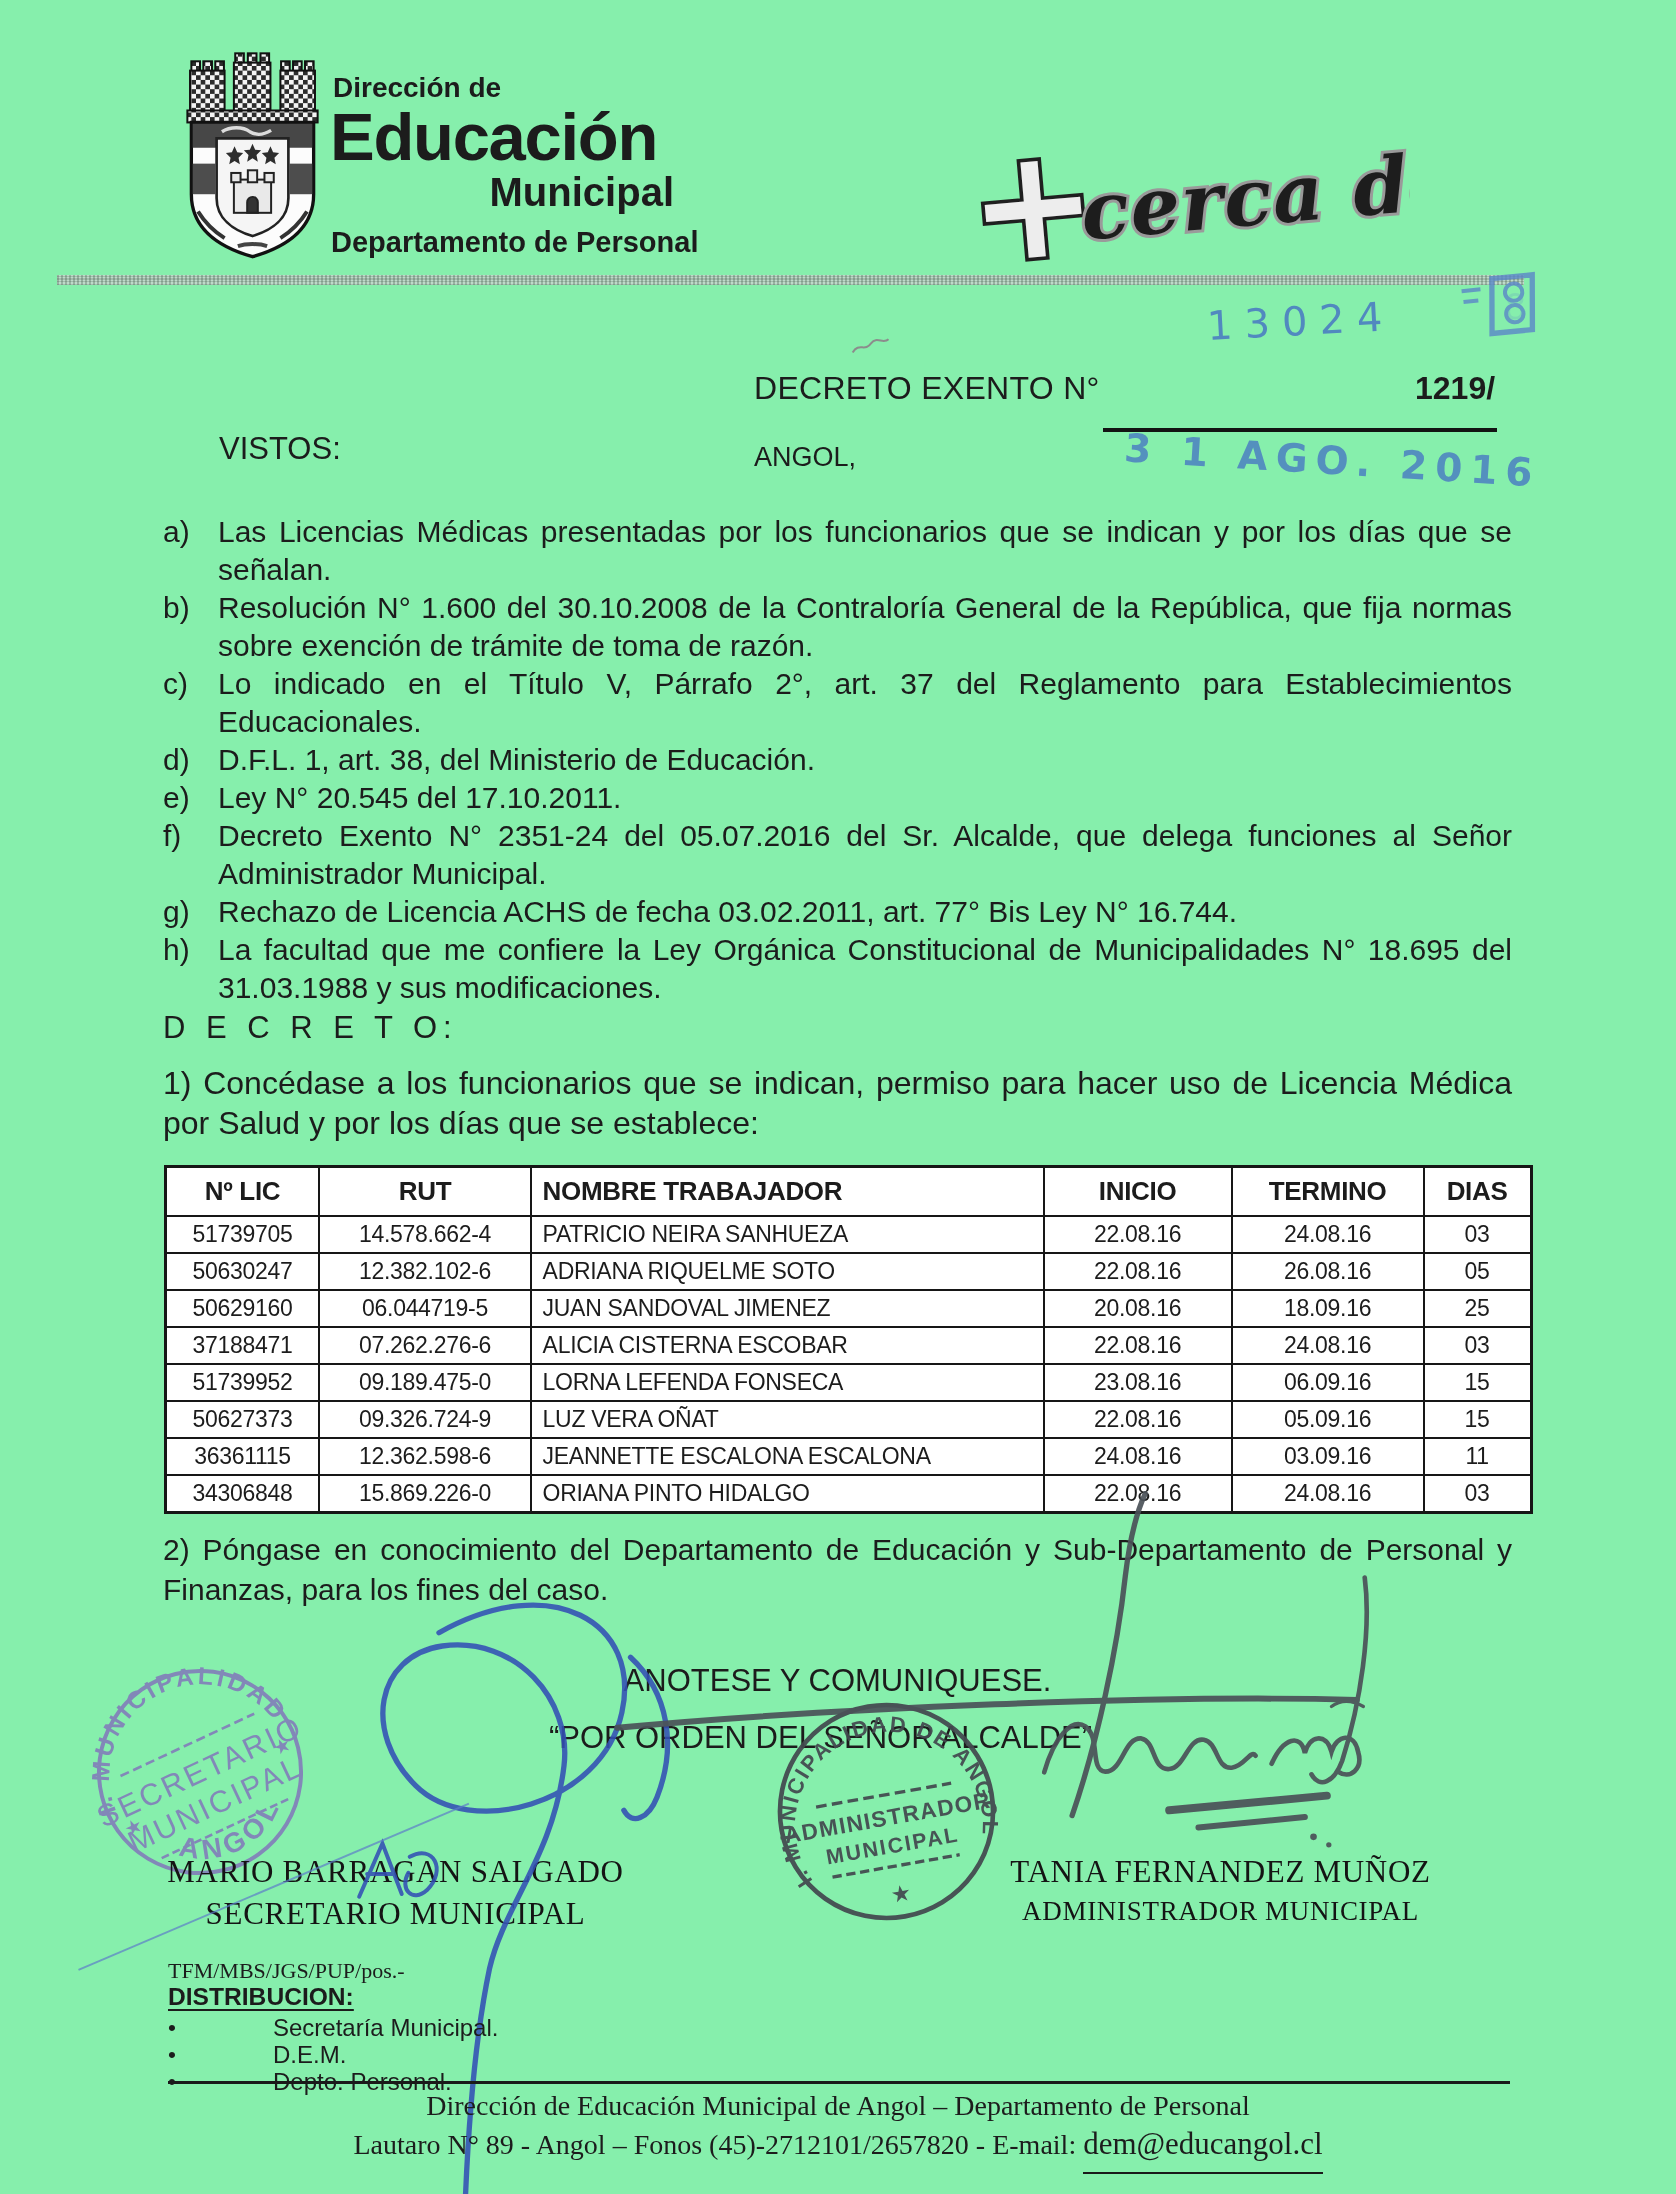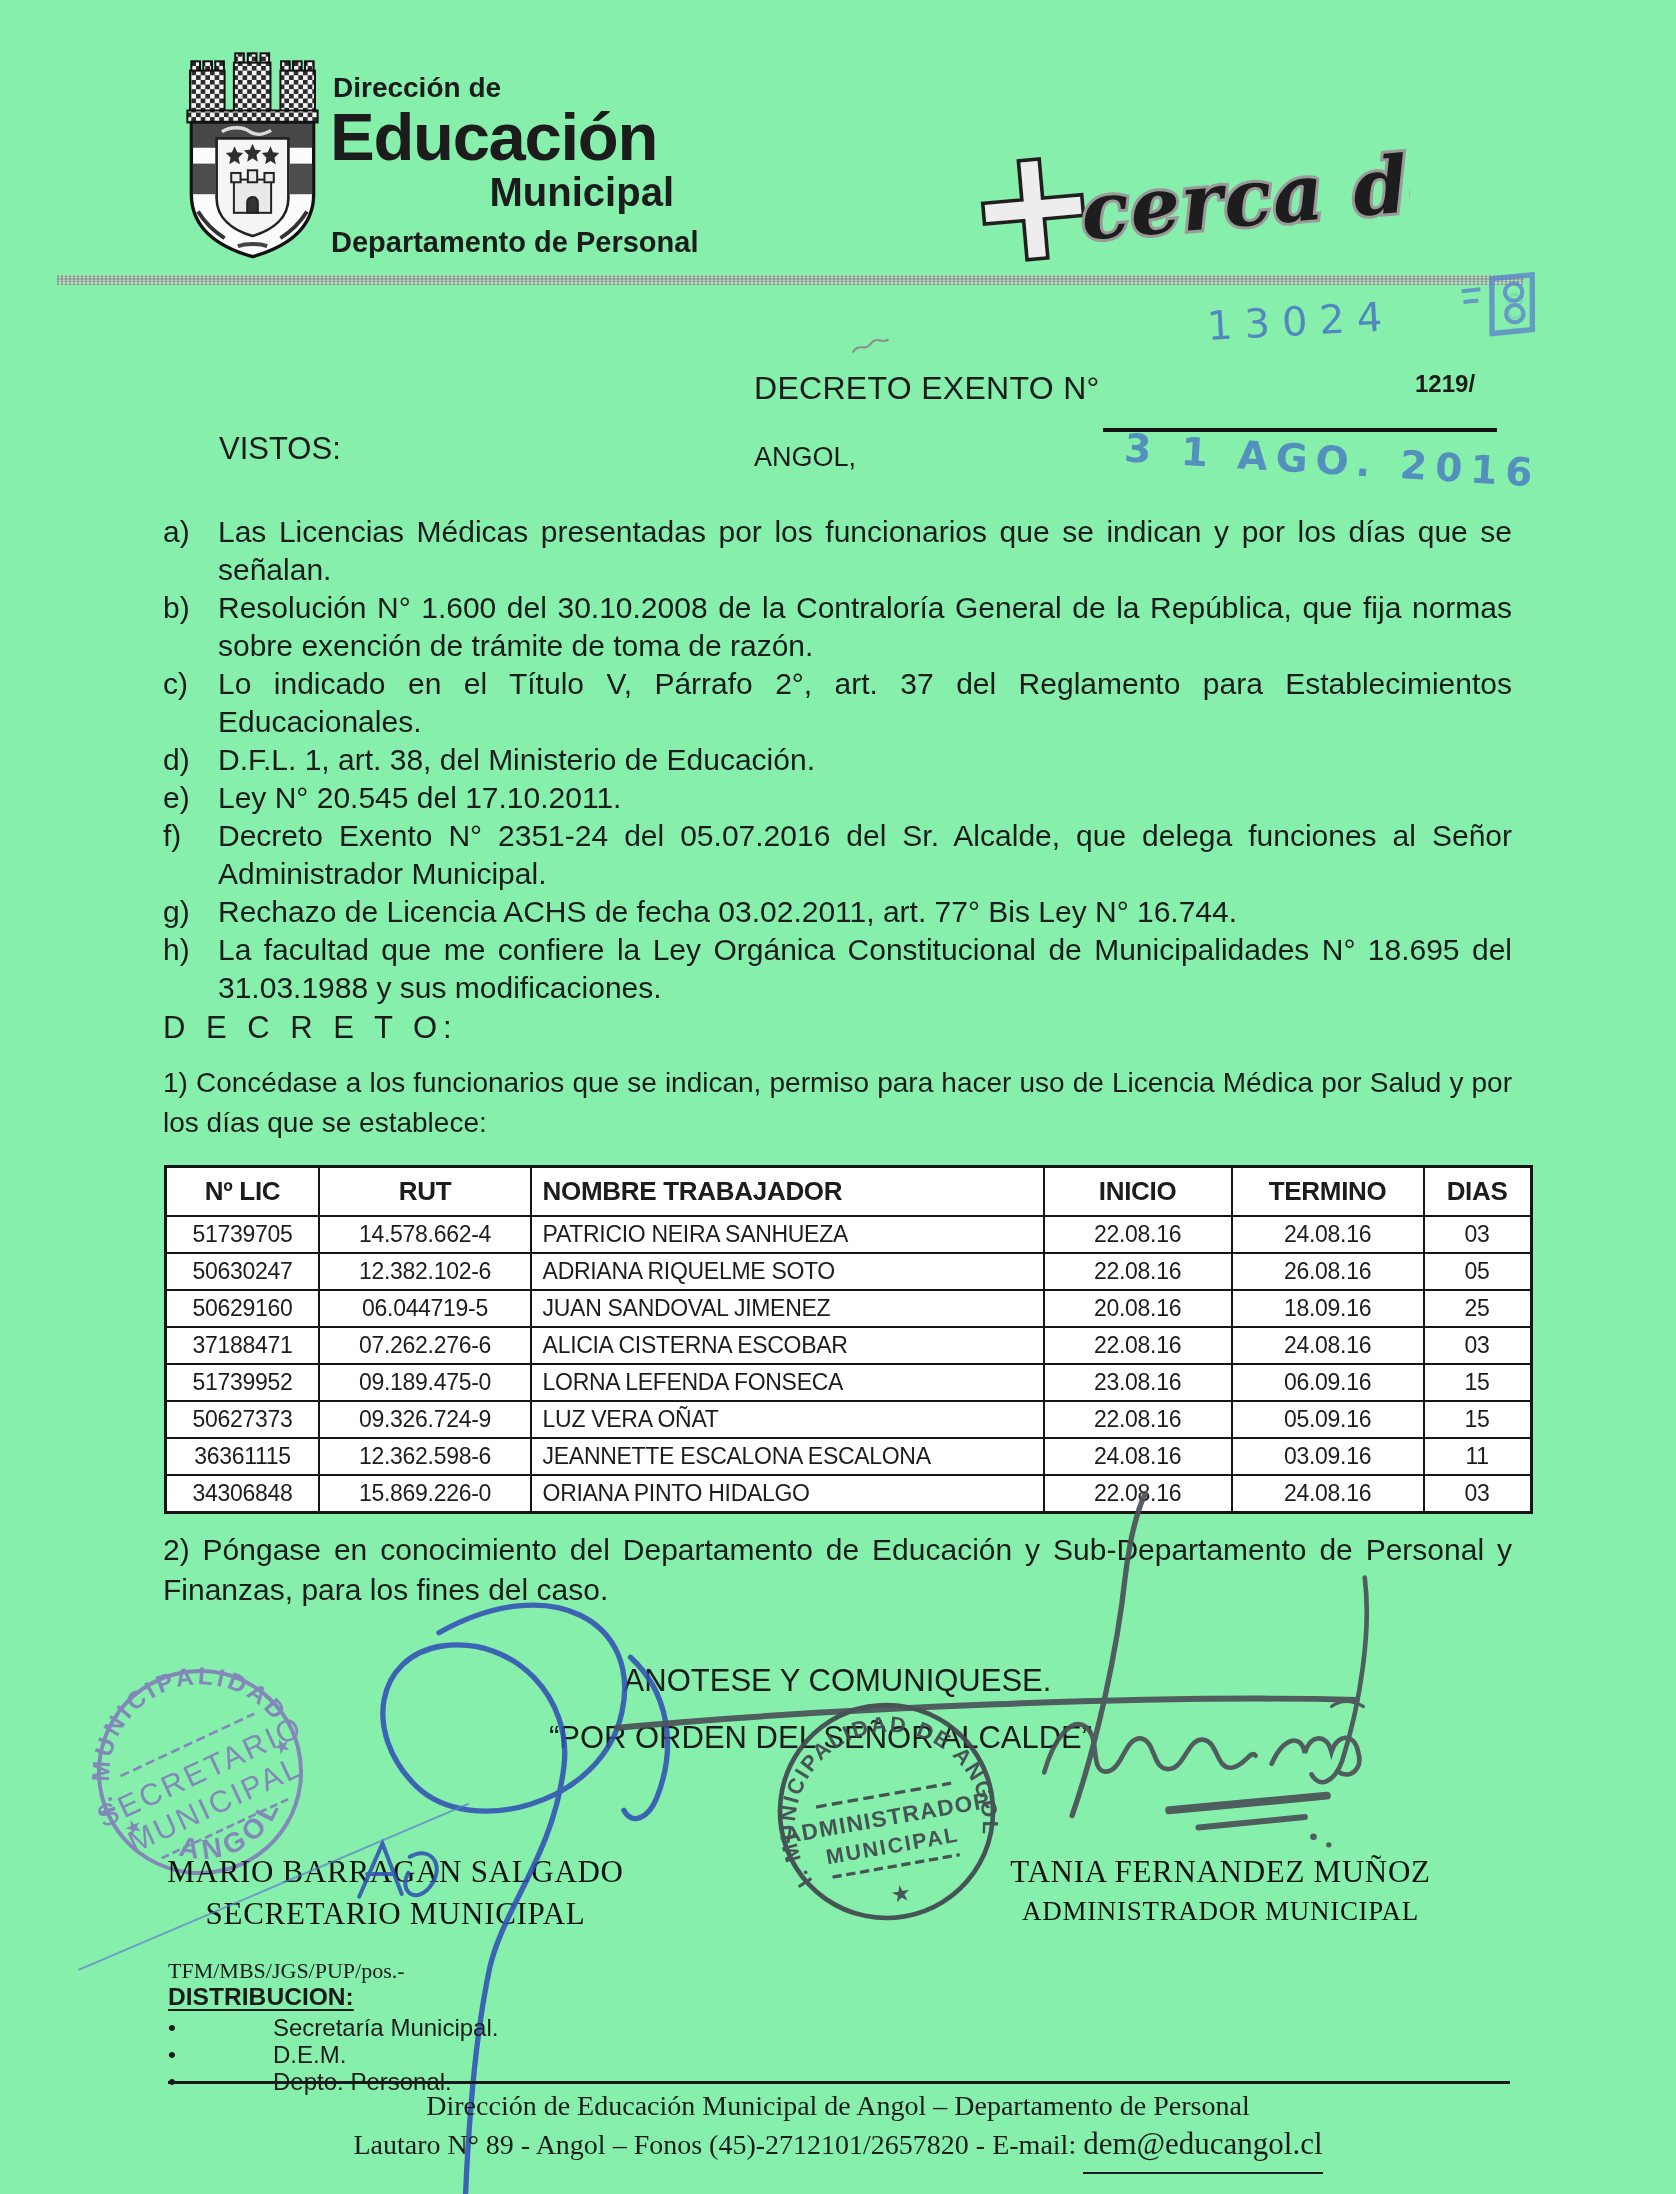--- a/index.html
+++ b/index.html
@@ -31,37 +31,37 @@
 
   .folio-stamp{
     left:1207px; top:298px; font-size:40px; font-weight:500; letter-spacing:12px;
     color:var(--stamp-blue); opacity:.88; transform:rotate(-3deg); font-family:"DejaVu Sans", sans-serif;
   }
   .corner-stamp-svg{left:1455px; top:271px; opacity:.8;}
 
   
   .decreto-label{left:754px; top:370px; font-size:32px; letter-spacing:0.3px;}
   .dec-underline{left:1103px; top:399px; width:394px; height:29px; border-bottom:4.7px solid #131313;}
-  .dec-number{left:1415px; top:370px; font-size:24px; font-weight:bold;}
+  .dec-number{left:1415px; top:370px; font-size:32px; font-weight:bold;}
   .angol{left:754px; top:442px; font-size:27px;}
   .date-stamp{
     left:1124px; top:438px; font-size:39px; font-weight:bold; letter-spacing:8px;
     color:var(--stamp-blue); opacity:.82; transform:rotate(3.5deg);
     font-family:"DejaVu Sans", sans-serif; white-space:nowrap;
   }
   .vistos-label{left:219px; top:431px; font-size:31px;}
 
   
   .vistos-list{left:163px; top:513px; width:1349px;}
   .vistos-item{display:flex; align-items:flex-start;}
   .v-letter{width:55px; flex:0 0 55px; font-size:30px; line-height:38px;}
   .v-text{flex:1; font-size:30px; line-height:38px; text-align:justify;}
 
   .decreto-word{left:163px; top:1010px; font-size:31px; letter-spacing:6px;}
-  .point1{left:163px; top:1063px; width:1349px; font-size:28px; line-height:40px; text-align:justify;}
+  .point1{left:163px; top:1063px; width:1349px; font-size:32px; line-height:40px; text-align:justify;}
   .point2{left:163px; top:1530px; width:1349px; font-size:30px; line-height:40px; text-align:justify;}
   .closing1{left:163px; top:1663px; width:1349px; text-align:center; font-size:31px;}
   .closing2{left:146px; top:1720px; width:1349px; text-align:center; font-size:31px;}
 
   
   .lic-table{left:164px; top:1165px;}
   table{border-collapse:collapse; table-layout:fixed; width:1348px; background:#fff;}
   th,td{border:2px solid #161616; overflow:hidden; white-space:nowrap;}
   table{border:3.3px solid #161616;}
   th{height:45px; font-size:26px; letter-spacing:-0.3px;}

